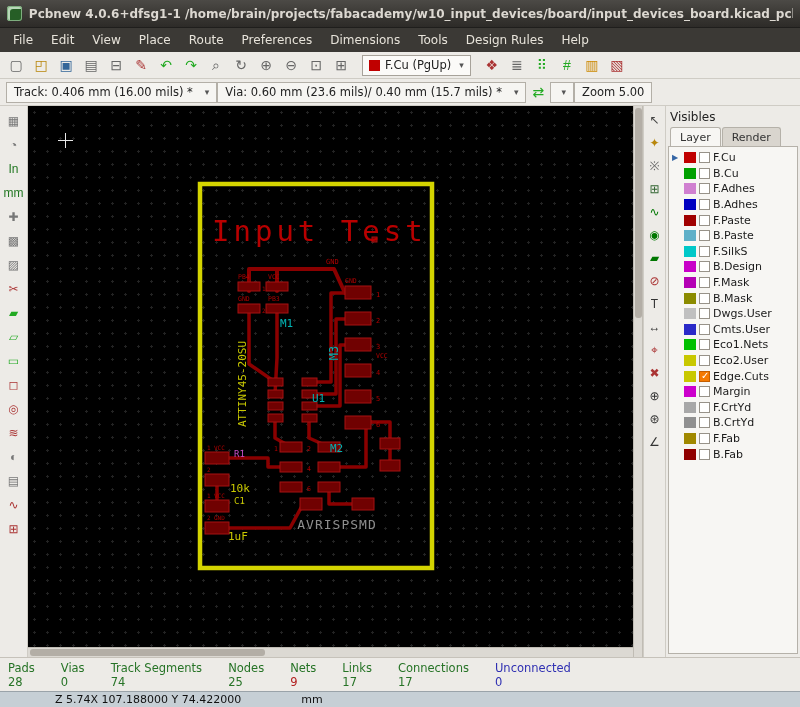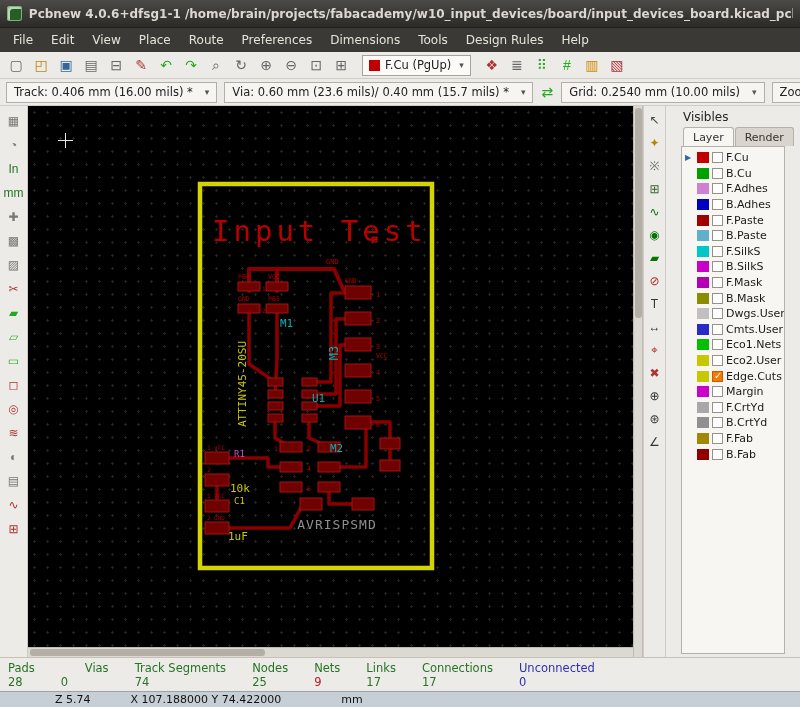--- a/index.html
+++ b/index.html
@@ -30,21 +30,21 @@
     display:flex; align-items:center; justify-content:center; border-radius:2px; }
   .tb-btn { width:24px; height:23px; }
   .tb-glyph { font-size:14px; line-height:1; }
   .layer-combo { height:21px; background:#fbfaf8; border:1px solid #a7a29a; display:flex; align-items:center;
     gap:5px; padding:0 6px; margin:0 9px; font-size:11.5px; color:#222; }
   .combo-swatch { width:11px; height:11px; flex:0 0 auto; }
   .combo-arrow { font-size:9px; color:#555; margin-left:3px; }
 
   
   .optionsbar { height:27px; flex:0 0 auto; background:#edebe7; border-bottom:1px solid #cfccc5;
-    display:flex; align-items:center; padding:0 6px; gap:7px; font-size:11.5px; color:#222; }
+    display:flex; align-items:center; padding:0 6px; font-size:11.5px; color:#222; }
   .opt-combo { height:21px; background:#f6f5f2; border:1px solid #b3afa7; display:flex; align-items:center;
     padding:0 7px; gap:9px; white-space:nowrap; }
   .opt-btn { width:24px; height:23px; }
 
   
   .main { flex:1 1 auto; min-height:0; display:flex; }
   .left-toolbar { width:28px; flex:0 0 auto; background:#edebe7; border-right:1px solid #cfccc5;
     display:flex; flex-direction:column; align-items:center; padding-top:3px; gap:1px; }
   .lt-btn { width:24px; height:23px; }
   .lt-btn .tb-glyph { font-size:12px; }
@@ -59,21 +59,21 @@
   .hscroll .thumb { position:absolute; left:2px; top:1px; height:7px; width:235px; background:#b3aea6; border-radius:3px; }
   .vscroll { width:10px; flex:0 0 auto; background:#dcd9d3; border-left:1px solid #c0bcb4; border-right:1px solid #c0bcb4; position:relative; }
   .vscroll .thumb { position:absolute; top:2px; left:1px; width:7px; height:210px; background:#b3aea6; border-radius:3px; }
   .right-toolbar { width:22px; flex:0 0 auto; background:#edebe7; border-left:1px solid #cfccc5;
     display:flex; flex-direction:column; align-items:center; padding-top:3px; gap:2px; }
   .rt-btn { width:20px; height:21px; }
   .rt-btn .tb-glyph { font-size:12px; }
 
   
   .panel { width:135px; flex:0 0 auto; background:#edebe7; border-left:1px solid #cfccc5;
-    display:flex; flex-direction:column; padding:2px 15px 3px; }
+    display:flex; flex-direction:column; padding:2px 2px 3px; }
   .panel-title { font-size:12px; color:#222; padding:2px 2px 3px; }
   .tabs { display:flex; padding-left:2px; }
   .tab { font-size:11px; color:#333; padding:3px 9px 2px; background:#d9d5ce; border:1px solid #b5b1a9;
     border-bottom:none; border-radius:3px 3px 0 0; margin-right:1px; }
   .tab.on { background:#f7f6f3; }
   .layer-list { flex:1 1 auto; background:#f7f6f3; border:1px solid #b5b1a9; padding:3px 2px; overflow:hidden; }
   .layer-row { display:flex; align-items:center; height:15.6px; gap:3px; padding-left:1px; }
   .active-arrow { width:9px; flex:0 0 auto; font-size:8px; color:#3465a4; line-height:1; }
   .swatch { width:12px; height:11px; flex:0 0 auto; }
   .cb { width:11px; height:11px; background:#fff; border:1px solid #979289; flex:0 0 auto; position:relative; }
@@ -81,21 +81,21 @@
   .cb.on::after { content:"✓"; position:absolute; left:1px; top:-2px; font-size:10px; color:#fff; }
   .layer-label { font-size:11px; color:#1a1a1a; white-space:nowrap; }
 
   
   .statusbar { height:34px; flex:0 0 auto; background:#edebe7; border-top:1px solid #c6c2ba;
     display:flex; align-items:flex-start; gap:26px; padding:3px 0 0 8px; }
   .status-item { display:flex; flex-direction:column; line-height:1.25; }
   .s-label,.s-value { font-size:11.5px; }
   .coordbar { height:16px; flex:0 0 auto; background:#c6cfd5; border-top:1px solid #9aa3a9;
     display:flex; align-items:center; font-size:11px; color:#111; white-space:nowrap; }
-  .coord-z { margin-left:55px; } .coord-xy { margin-left:40px; }
+  .coord-z { margin-left:55px; } .coord-xy { }
   .coord-d { margin-left:45px; } .coord-units { margin-left:60px; }
 </style>
 </head>
 <body>
 
 <div class="app">
 
   <div class="titlebar">
     <span class="app-icon"></span>
     <span class="title-text">Pcbnew 4.0.6+dfsg1-1 /home/brain/projects/fabacademy/w10_input_devices/board/input_devices_board.kicad_pcb</span>
@@ -222,21 +222,20 @@
       <span class="combo-arrow">▾</span>
     </div>
     <div class="opt-combo">
       <span>Via: 0.60 mm (23.6 mils)/ 0.40 mm (15.7 mils) *</span>
       <span class="combo-arrow">▾</span>
     </div>
     <button class="opt-btn">
       <span class="tb-glyph" style="color:#22aa22">⇄</span>
     </button>
     <div class="opt-combo">
-      <span>Grid: 0.2540 mm (10.00 mils)</span>
       <span class="combo-arrow">▾</span>
     </div>
     <div class="opt-combo">
       <span>Zoom 5.00</span>
 
     </div>
   </div>
 
   <div class="main">
 
@@ -537,21 +536,21 @@
             <span class="active-arrow" style="visibility: hidden;">▶</span>
             <span class="swatch" style="background: rgb(0, 200, 200);"></span>
             <span class="cb"></span>
             <span class="layer-label">F.SilkS</span>
           </div>
 
           <div class="layer-row">
             <span class="active-arrow" style="visibility: hidden;">▶</span>
             <span class="swatch" style="background: rgb(200, 0, 200);"></span>
             <span class="cb"></span>
-            <span class="layer-label">B.SilkS</span>
+            <span class="layer-label">B.Design</span>
           </div>
 
           <div class="layer-row">
             <span class="active-arrow" style="visibility: hidden;">▶</span>
             <span class="swatch" style="background: rgb(180, 0, 180);"></span>
             <span class="cb"></span>
             <span class="layer-label">F.Mask</span>
           </div>
 
           <div class="layer-row">
@@ -636,21 +635,21 @@
   </div>
 
   <div class="statusbar">
 
       <div class="status-item">
         <span class="s-label" style="color: rgb(38, 115, 38);">Pads</span>
         <span class="s-value" style="color: rgb(38, 115, 38);">28</span>
       </div>
 
       <div class="status-item">
-        <span class="s-label" style="color: rgb(38, 115, 38); margin-left: 24px;">Vias</span>
+        <span class="s-label" style="color: rgb(38, 115, 38);">Vias</span>
         <span class="s-value" style="color: rgb(38, 115, 38);">0</span>
       </div>
 
       <div class="status-item">
         <span class="s-label" style="color: rgb(38, 115, 38);">Track Segments</span>
         <span class="s-value" style="color: rgb(38, 115, 38);">74</span>
       </div>
 
       <div class="status-item">
         <span class="s-label" style="color: rgb(38, 115, 38);">Nodes</span>

